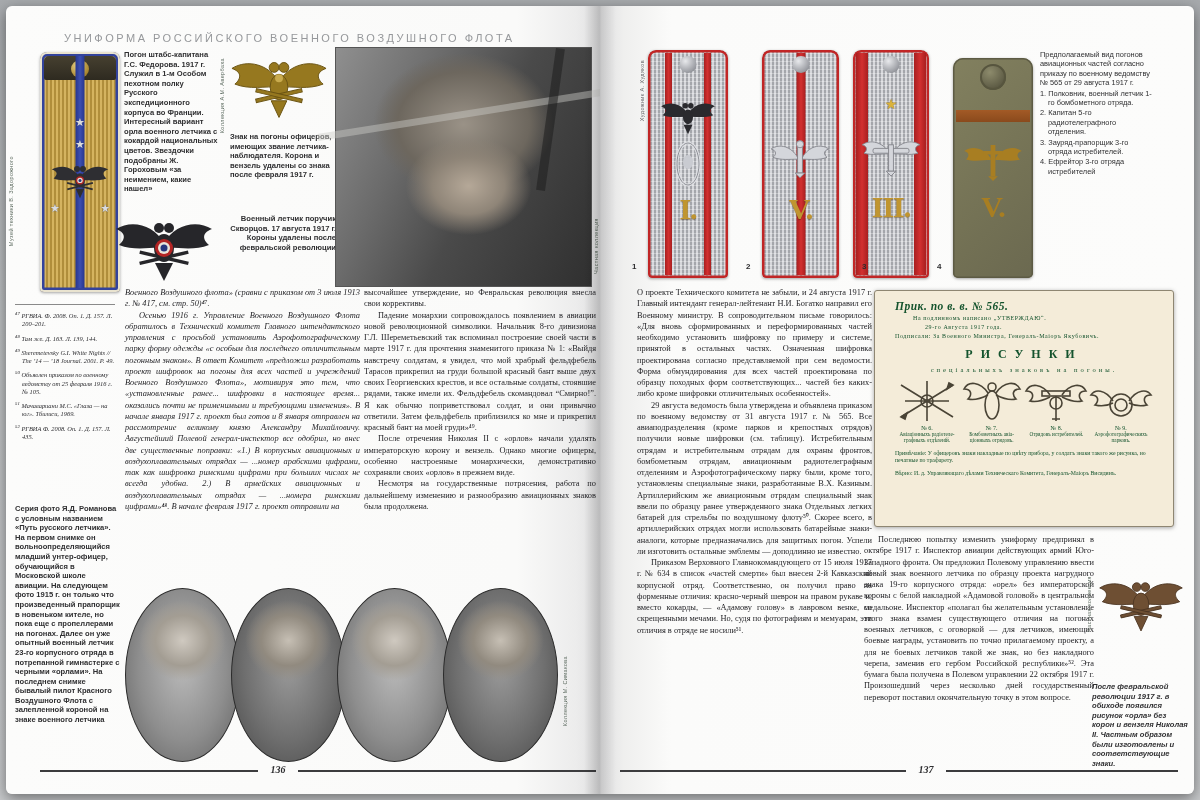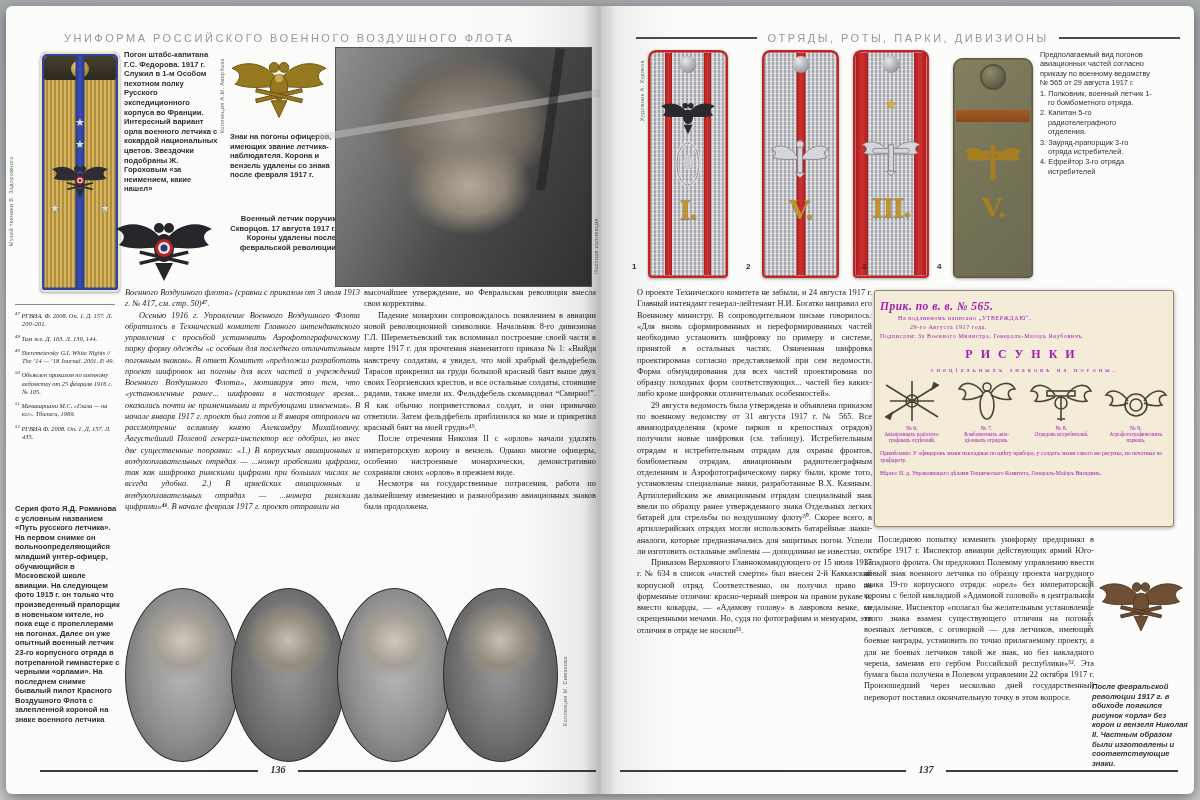--- a/index.html
+++ b/index.html
@@ -93,21 +93,21 @@
 
   
   .oval { border-radius:50%; border:1px solid #2b2b2b;
     background:radial-gradient(60px 56px at 50% 30%, #cfc9c0 0%, #a39d93 45%, rgba(0,0,0,0) 72%),
                radial-gradient(ellipse at 50% 45%, #b9b9b9 0%, #8e8e8e 55%, #5f5f5f 100%); }
   .oval.dark  { background:radial-gradient(60px 56px at 50% 30%, #c6bfb4 0%, #918a7f 45%, rgba(0,0,0,0) 72%),
                radial-gradient(ellipse at 50% 45%, #9a9a9a 0%, #6f6f6f 55%, #474747 100%); }
 
   
   #doc { background:#f4ecd9; border:1px solid #8e8672; border-radius:3px;
-         box-shadow:0 1px 4px rgba(0,0,0,.35); padding:9px 5px; color:#a21caf;
+         box-shadow:0 1px 4px rgba(0,0,0,.35); padding:9px 20px; color:#14532d;
          font-family:"Liberation Serif",serif; }
   #doc .dtitle { font-weight:bold; font-style:italic; font-size:11.5px; letter-spacing:.5px; }
   #doc .dline { font-size:6px; letter-spacing:.6px; margin-top:3px; }
   #doc .dline.ind { margin-left:18px; }
   #doc .dris { text-align:center; font-weight:bold; font-size:12px; letter-spacing:8px; margin-top:8px; }
   #doc .dsub { text-align:center; font-size:6.6px; letter-spacing:3px; margin-top:4px; }
   #doc .emb-row { display:flex; justify-content:space-between; margin-top:6px; }
   #doc .emb { width:64px; text-align:center; }
   #doc .emb .eno { font-size:6px; margin-top:2px; }
   #doc .emb .ecap { font-size:5.2px; line-height:6.4px; }
@@ -234,25 +234,20 @@
     <div class="abs oval dark" style="left:437px; top:582px; width:115px; height:174px;"></div>
     <div class="abs vcred" style="left:556px; top:650px;">Коллекция М. Симакова</div>
 
     <div class="abs pgline" style="left:34px; top:764px; width:218px;"></div>
     <div class="abs pgnum" style="left:252px; top:758px; width:40px;font-family:Liberation Serif, serif;">136</div>
     <div class="abs pgline" style="left:292px; top:764px; width:298px;"></div>
   </div>
 
   <div class="page" id="page-r">
 
-    <div class="abs hdr" style="left:36px; top:26px; right:14px;">
-      <div class="rule"></div>
-      <div class="htxt">ОТРЯДЫ, РОТЫ, ПАРКИ, ДИВИЗИОНЫ</div>
-      <div class="rule"></div>
-    </div>
 
     <div class="abs vcred" style="left:39px; top:54px; color:#6b6b6d;">Художник А. Худяков</div>
 
     <div class="abs sboard" style="left:48px; top:44px; width:80px; height:228px;">
       <div class="rstripe" style="left:17px; width:7px;"></div>
       <div class="rstripe" style="right:17px; width:7px;"></div>
       <div class="btn-gold" style="top:6px; width:17px; height:17px; background:radial-gradient(circle at 35% 30%,#e8e9ec,#9a9ca2 70%,#63656b);"></div>
       <svg class="abs" style="left:12px; top:48px;" width="56" height="40" viewBox="0 0 100 70">
         <g fill="#2a2a2e">
           <path d="M50 28 C40 10 18 4 2 14 C13 18 11 25 5 30 C20 36 36 32 50 33 Z"></path>

